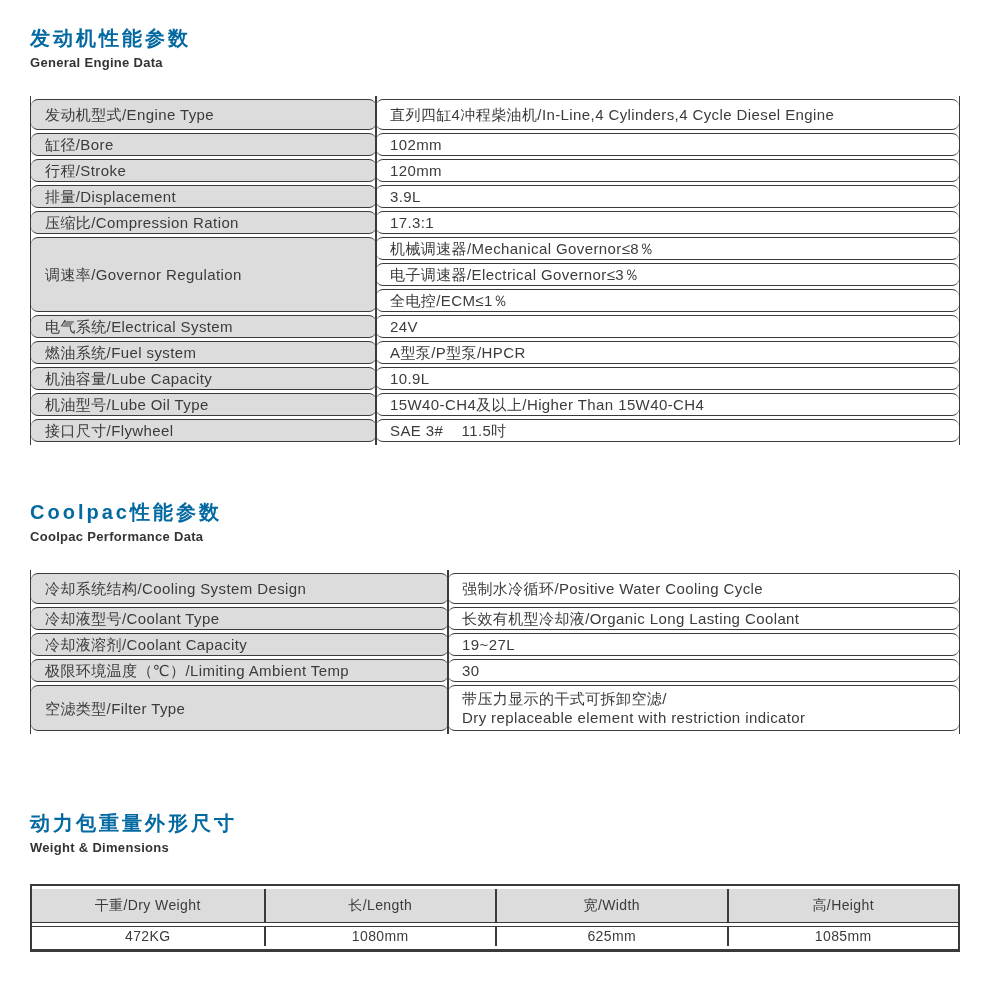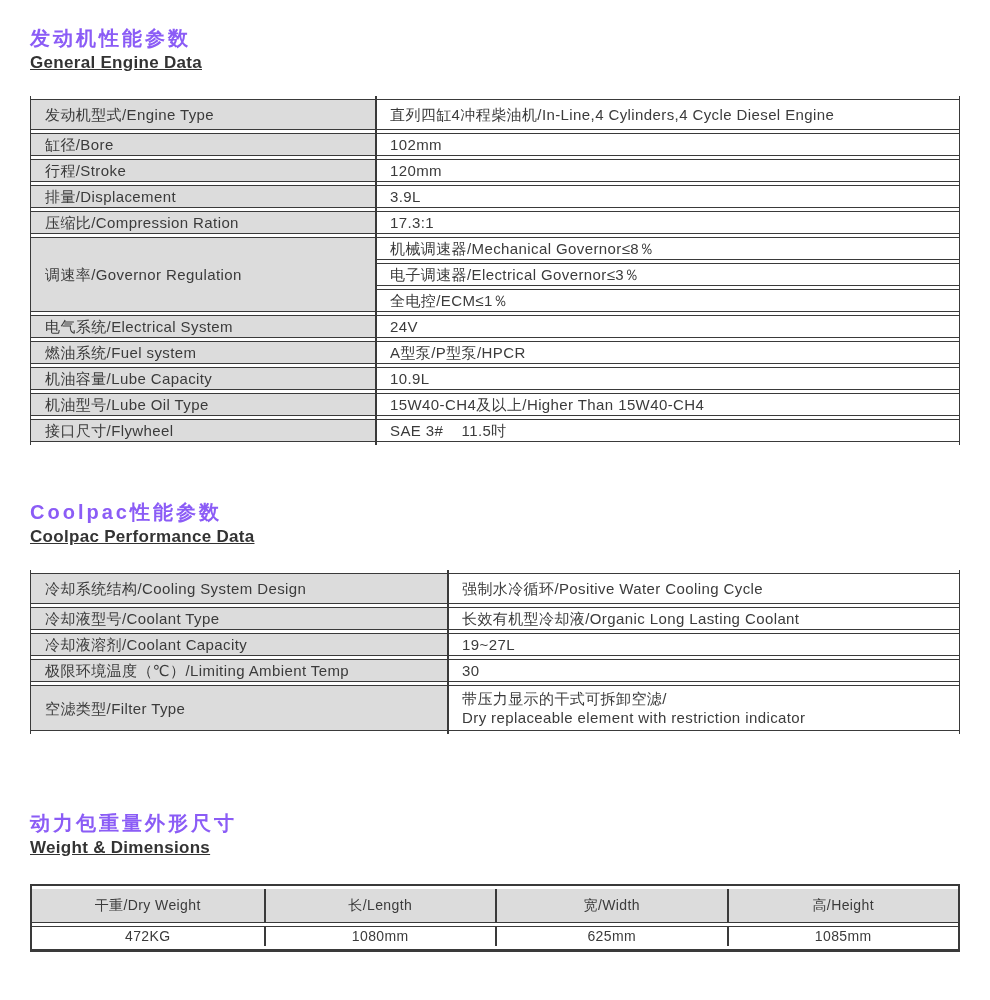--- a/index.html
+++ b/index.html
@@ -11,33 +11,33 @@
   html,body{margin:0;padding:0;background:#ffffff;}
   body{
     width:990px;height:1000px;
     font-family:"Liberation Sans","DejaVu Sans",sans-serif;
     color:var(--txt);
   }
   .content{padding:26px 30px 0 30px;}
 
   
   .sec-title{margin:0 0 21px 0;}
-  .t-zh{font-size:20px;font-weight:bold;letter-spacing:3px;line-height:25px;color:#8b5cf6;}
-  .t-en{font-size:17px;font-weight:bold;letter-spacing:0.3px;line-height:24px;color:#333;text-decoration:underline;}
+  .t-zh{font-size:20px;font-weight:bold;letter-spacing:3px;line-height:25px;color:#0369a1;}
+  .t-en{font-size:13px;font-weight:bold;letter-spacing:0.3px;line-height:24px;color:#333;}
 
   
   .wrap{position:relative;border-left:1px solid var(--bd);border-right:1px solid var(--bd);}
   .divider{position:absolute;top:0;bottom:0;width:2px;background:var(--bd);}
   .wrap-engine .divider{left:344px;}
   .wrap-coolpac .divider{left:416px;}
   table.spec{width:100%;border-collapse:separate;border-spacing:0 3px;table-layout:fixed;}
   table.spec td{
     border-top:1px solid var(--bd);border-bottom:1px solid var(--bd);
     font-size:15px;line-height:19px;padding:1px 14px;
-    letter-spacing:0.4px;overflow:hidden;vertical-align:middle;
+    letter-spacing:0.4px;overflow:hidden;vertical-align:middle;border-radius:7px;
   }
   td.lab{background:var(--fill);}
   td.val{white-space:pre-wrap;padding-left:16px;}
   .wrap-engine td.lab{width:345px;}
   .wrap-coolpac td.lab{width:417px;margin-top:32px;}
   tr.tall td{padding-top:5px;padding-bottom:5px;}
   tr.tall2 td{padding-top:3px;padding-bottom:3px;}
 
   .gap-mid{height:55px;}
   .gap-big{height:77px;}

